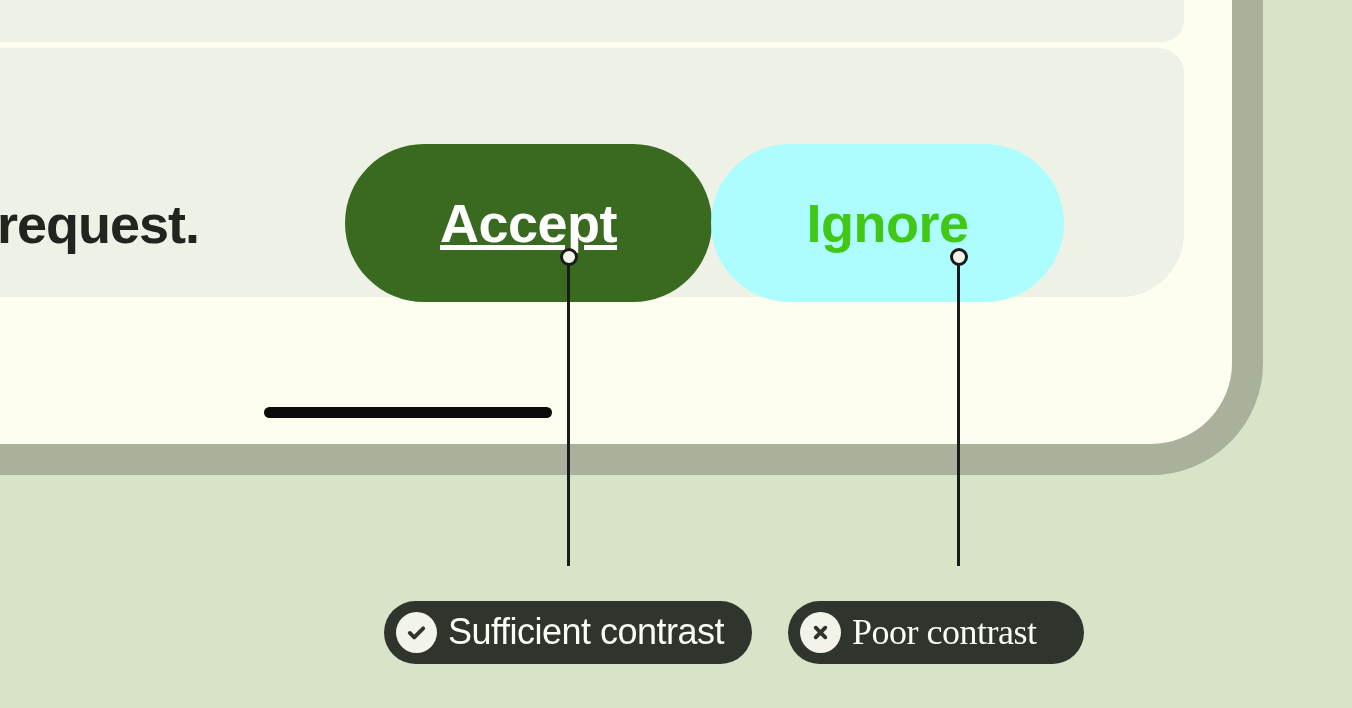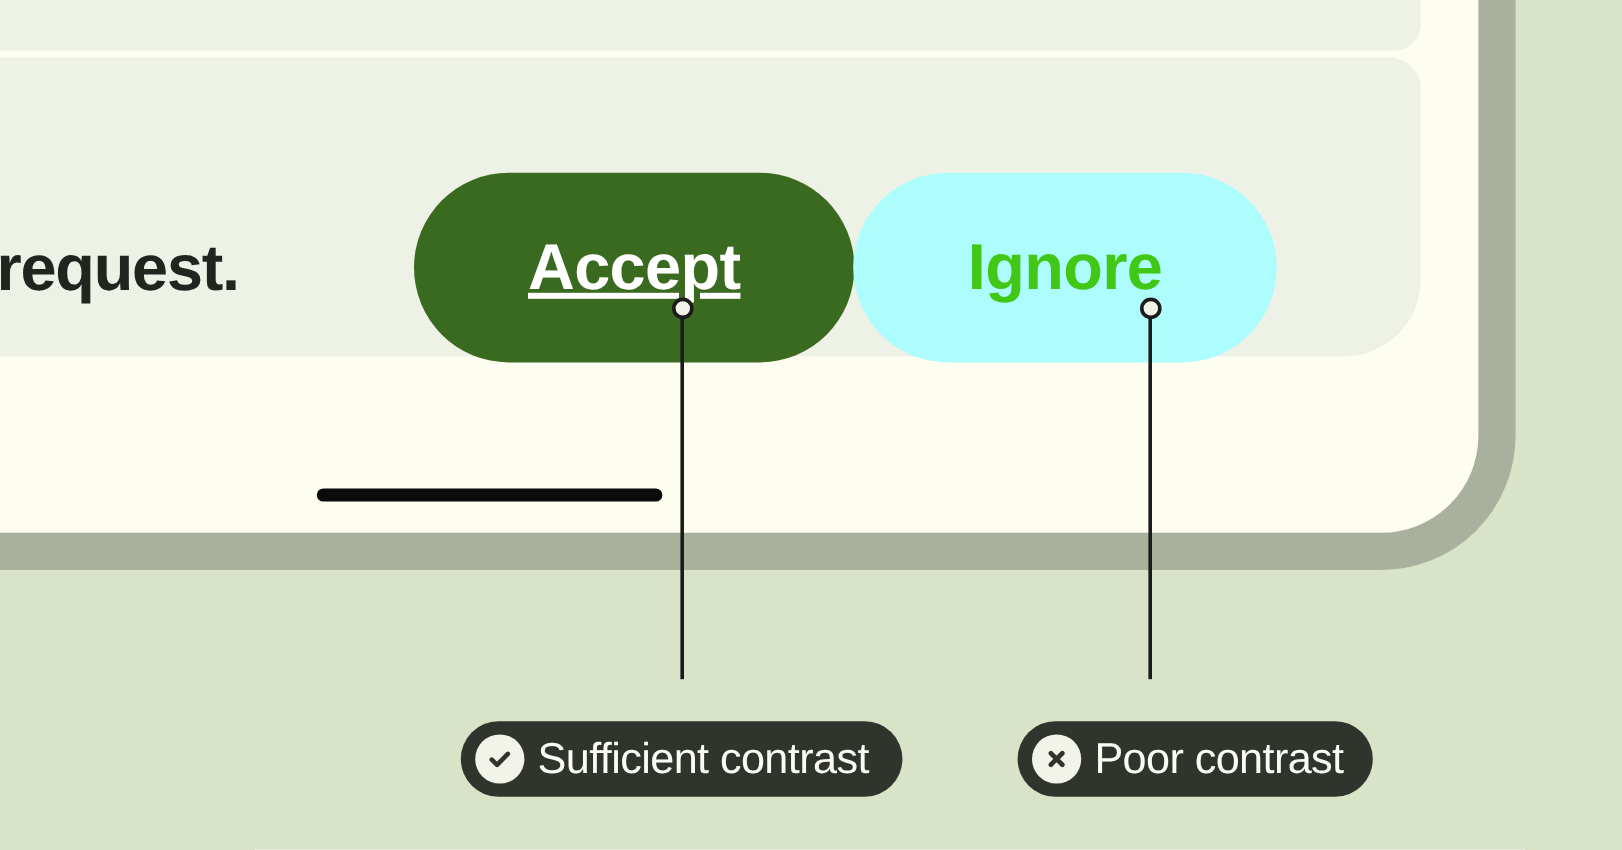--- a/index.html
+++ b/index.html
@@ -138,22 +138,23 @@
     font-size: 36px;
     letter-spacing: -0.5px;
     white-space: nowrap;
     margin-top: 36px;
   }
   .chip-sufficient {
     left: 384px;
     width: 368px;
   }
   .chip-poor {
-    left: 848px;
+    left: 788px;
     width: 296px;
+    font-family: Liberation Serif, serif;
   }
   .chip-icon-circle {
     flex: 0 0 auto;
     width: 41px;
     height: 41px;
     border-radius: 50%;
     background: #f2f3e9;
     display: flex;
     align-items: center;
     justify-content: center;

